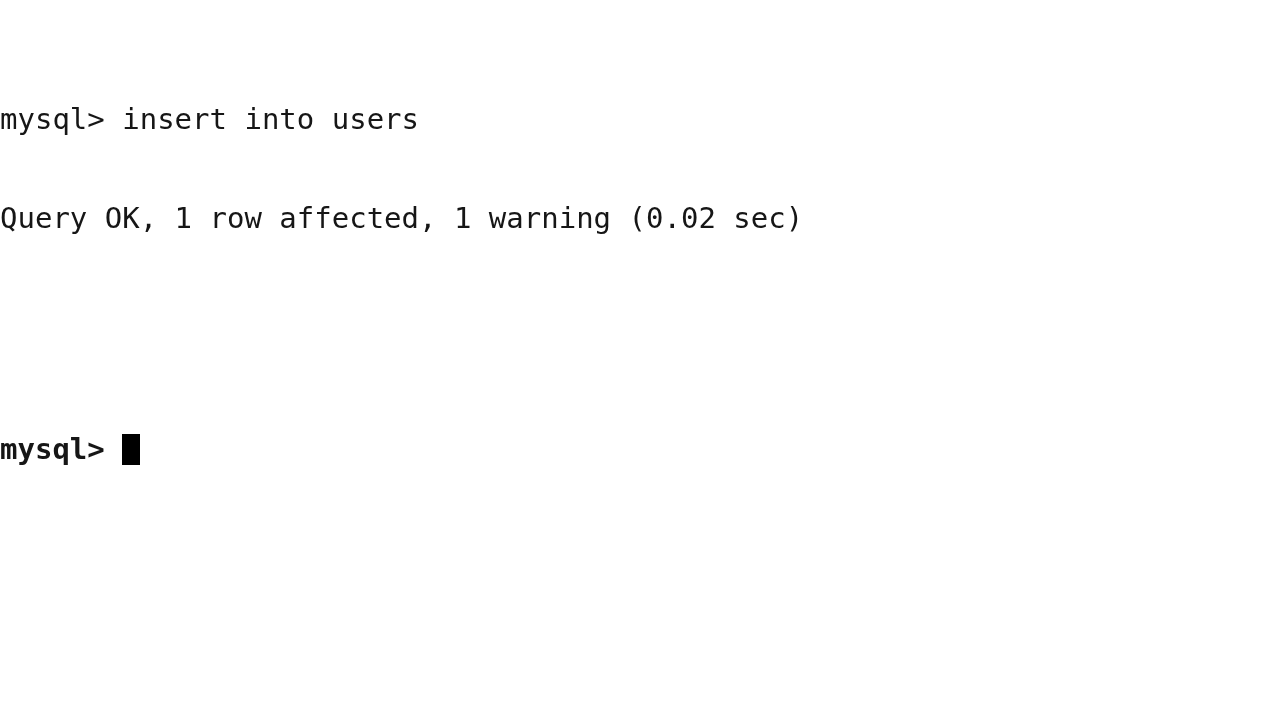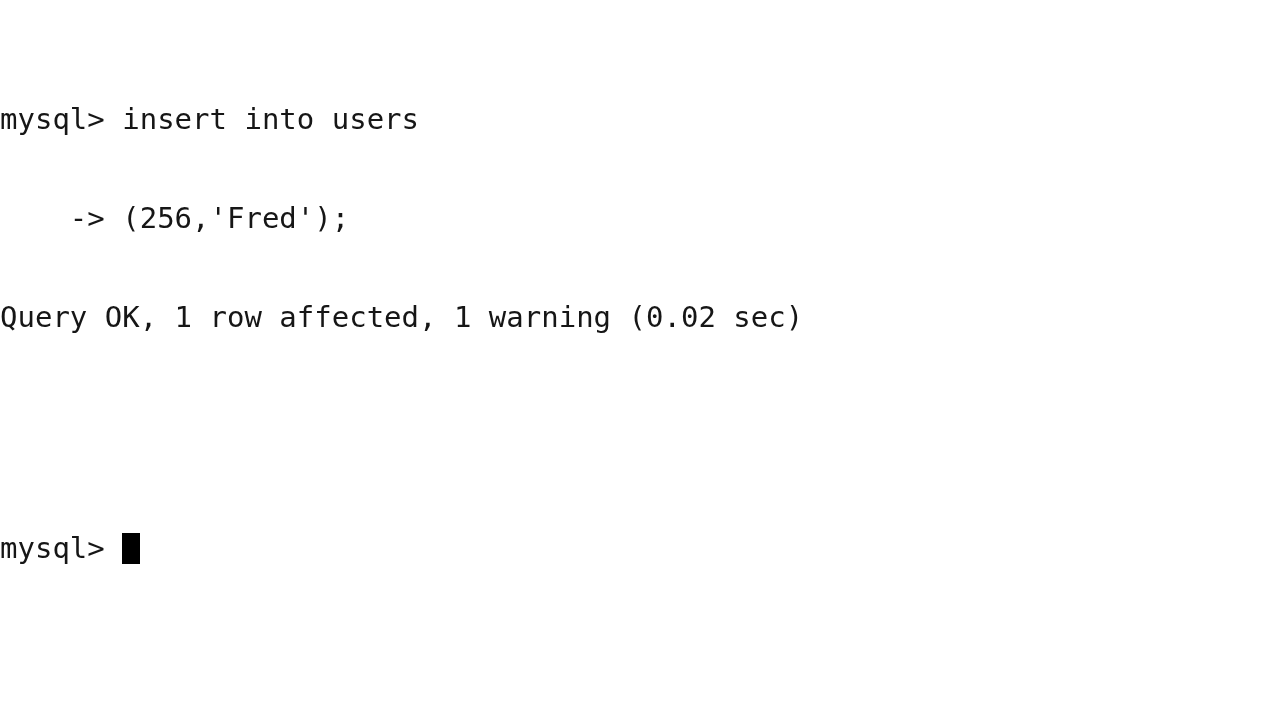--- a/index.html
+++ b/index.html
@@ -57,20 +57,21 @@
     height: 33px;
     white-space: pre;
   }
   .line.blank {
     height: 33px;
   }
   .prompt-line {
     display: block;
     height: 33px;
     white-space: pre;
+    font-weight: bold;
   }
   .cursor {
     display: inline-block;
     width: 18px;
     height: 31px;
     background: #000000;
     vertical-align: -6px;
     margin-left: 0;
   }
 </style>
@@ -79,20 +80,19 @@
 
 <div id="terminal">
 
   <div class="scrollback-clip">
     <span></span>
   </div>
 
   <div class="screen">
 
     <div class="line">mysql&gt; insert into users</div>
-    <div class="line">    -&gt; (256,'Fred');</div>
     <div class="line">Query OK, 1 row affected, 1 warning (0.02 sec)</div>
     <div class="line blank"></div>
 
     <div class="prompt-line"><span>mysql&gt; </span><span></span><span class="cursor"></span></div>
 
   </div>
 </div>
 
 </body></html>

